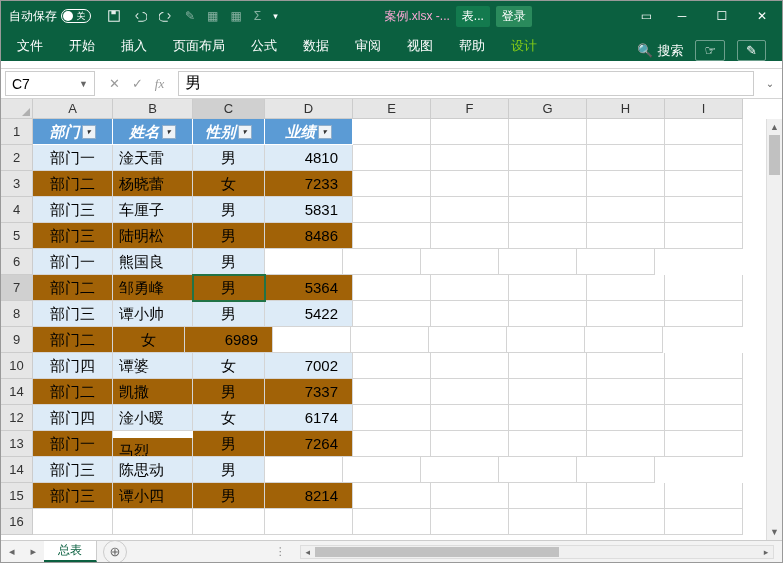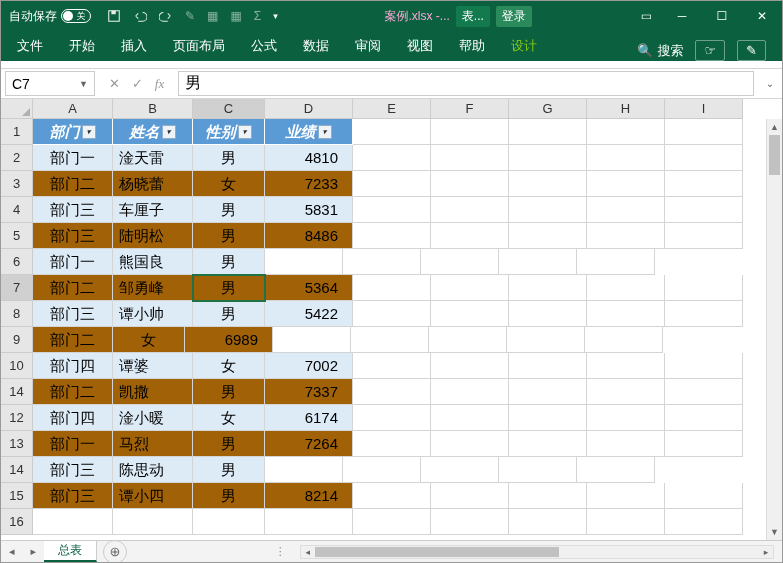--- a/index.html
+++ b/index.html
@@ -309,21 +309,21 @@
         <div class="cell r-even c-gender" style="width: 72px;">女</div>
         <div class="cell r-even c-score" style="width: 88px;">6174</div>
         <div class="cell" style="width: 78px;"></div>
         <div class="cell" style="width: 78px;"></div>
         <div class="cell" style="width: 78px;"></div>
         <div class="cell" style="width: 78px;"></div>
         <div class="cell" style="width: 78px;"></div>
       </div>
       <div class="row">
         <div class="cell r-odd c-dept" style="width: 80px;">部门一</div>
-        <div class="cell r-odd c-name" style="width: 80px;">马烈</div>
+        <div class="cell r-odd c-name" style="width: 80px; margin-top: 7px;">马烈</div>
         <div class="cell r-odd c-gender" style="width: 72px;">男</div>
         <div class="cell r-odd c-score" style="width: 88px;">7264</div>
         <div class="cell" style="width: 78px;"></div>
         <div class="cell" style="width: 78px;"></div>
         <div class="cell" style="width: 78px;"></div>
         <div class="cell" style="width: 78px;"></div>
         <div class="cell" style="width: 78px;"></div>
       </div>
       <div class="row">
         <div class="cell r-even c-dept" style="width: 80px;">部门三</div>

